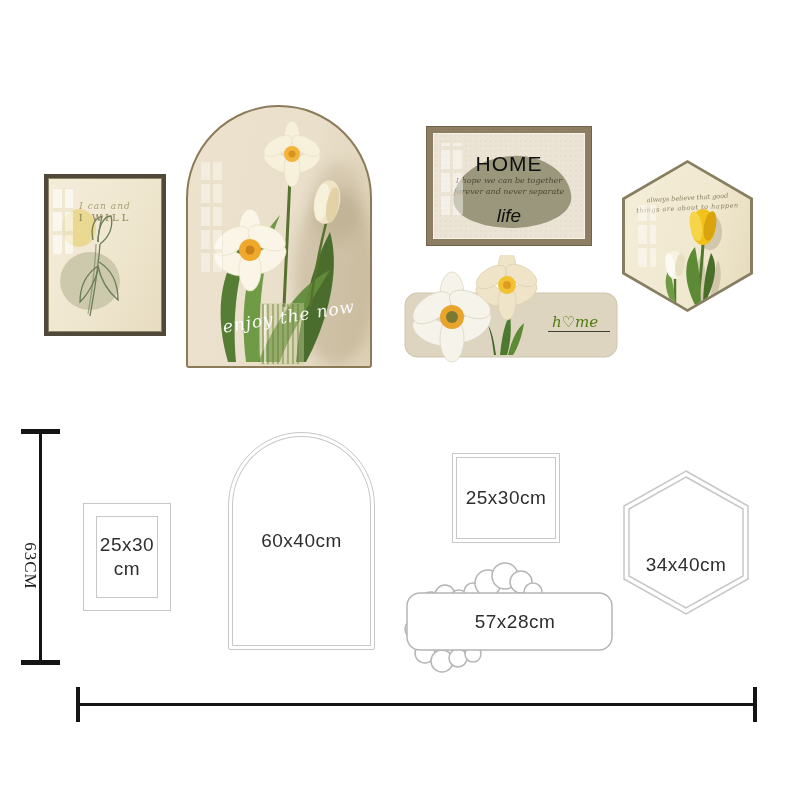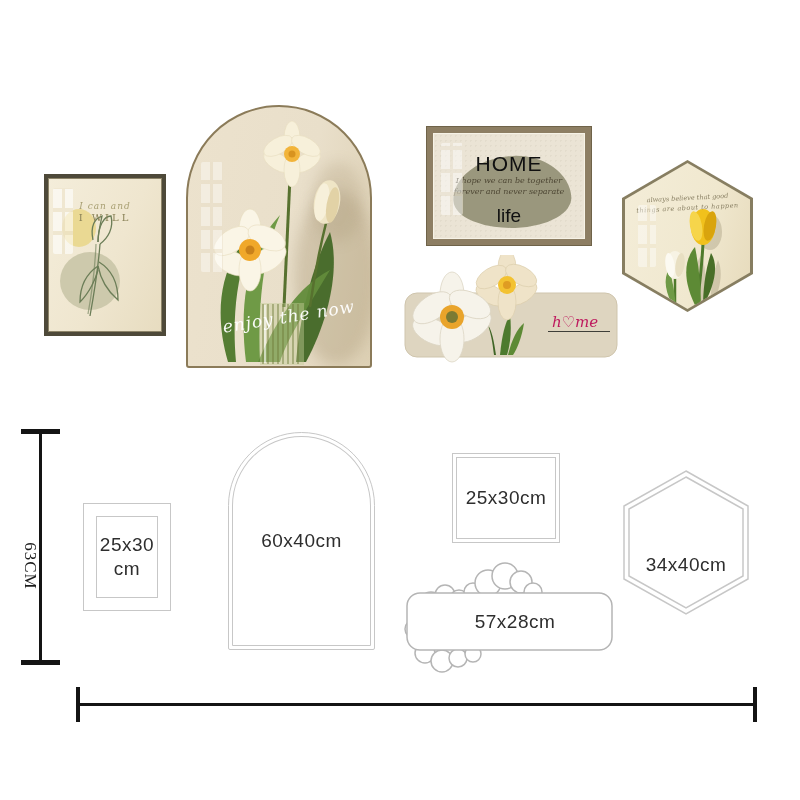--- a/index.html
+++ b/index.html
@@ -50,35 +50,35 @@
   .home-blob { position:absolute; left:20px; top:23px; width:118px; height:72px;
     background:#9a977d; border-radius:52% 48% 46% 54% / 58% 62% 38% 42%;
     transform:rotate(-3deg); }
   .home-title { position:absolute; top:7px; left:0; width:100%; text-align:center;
     font-size:21px; color:#101010; letter-spacing:1px;margin-top:12px; }
   .home-q1 { position:absolute; top:43px; left:0; width:100%; text-align:center;
     font:italic 8px "DejaVu Serif", serif; color:#4e4734; }
   .home-q2 { position:absolute; top:54px; left:0; width:100%; text-align:center;
     font:italic 8px "DejaVu Serif", serif; color:#4e4734; }
   .home-life { position:absolute; top:72px; left:0; width:100%; text-align:center;
-    font-size:19px; color:#101010; }
+    font-size:19px; color:#101010;font-style:italic; }
 
   .hex-frame { left:622px; top:160px; width:131px; height:152px; }
   .hex-outer { position:absolute; inset:0; background:#877e61;
     clip-path:polygon(50% 0%,100% 25%,100% 75%,50% 100%,0% 75%,0% 25%); }
   .hex-inner { position:absolute; inset:3px;
     background:linear-gradient(105deg,#f4edd8 0%,#f0e8cf 60%,#e6dabb 100%);
     clip-path:polygon(50% 0%,100% 25%,100% 75%,50% 100%,0% 75%,0% 25%); overflow:hidden; }
   .hex-s1,.hex-s2 { position:absolute; left:0; width:100%; text-align:center;
     font:italic 6.5px "DejaVu Serif", serif; color:#8b8266; transform:rotate(-3deg); }
   .hex-s1 { top:31px; } .hex-s2 { top:41px; letter-spacing:.5px; }
 
   .sign { left:400px; top:255px; width:240px; height:118px; }
   .sign-script { position:absolute; left:152px; top:58px;
-    font:italic 15px "DejaVu Serif", serif; color:#be185d; }
+    font:italic 15px "DejaVu Serif", serif; color:#4d7c0f; }
   .sign-underline { position:absolute; left:148px; top:76px; width:62px; height:1px;
     background:#3e3e38; }
 
   
   .measure { background:#141414; }
   .mlabel { color:#1c1c1c; font-family:"Liberation Serif", serif; letter-spacing:1px; }
   .dim-shape { border:1.5px solid #c7c7c7; }
   .dim-shape .inner2 { width:100%; height:100%; border:1.5px solid #c7c7c7;
     display:flex; align-items:center; justify-content:center; flex-direction:column;
     text-align:center; color:#2e2e2e; font-size:19px; letter-spacing:.5px; line-height:1.25; }

